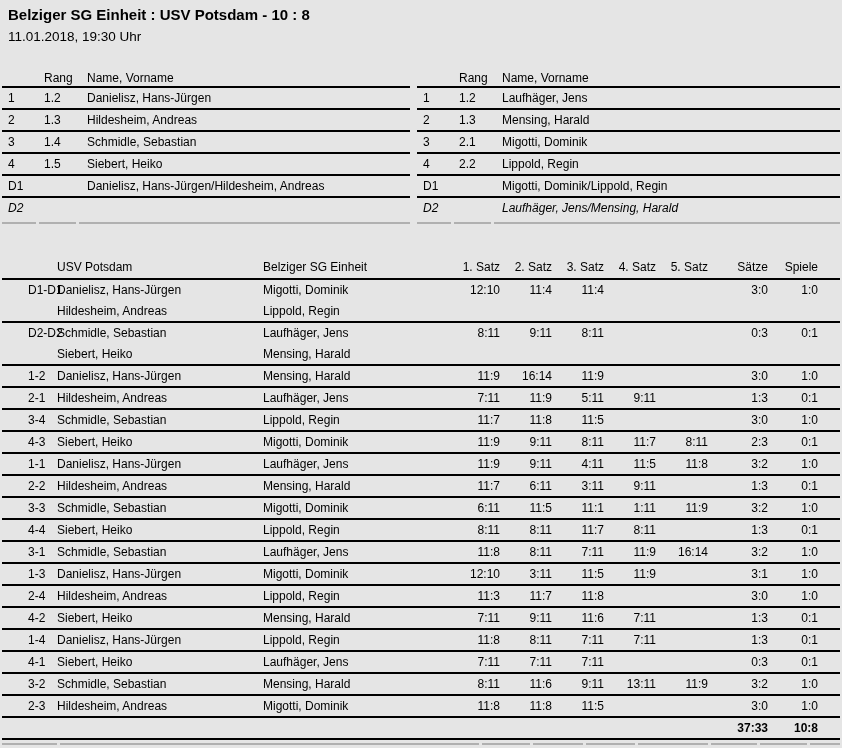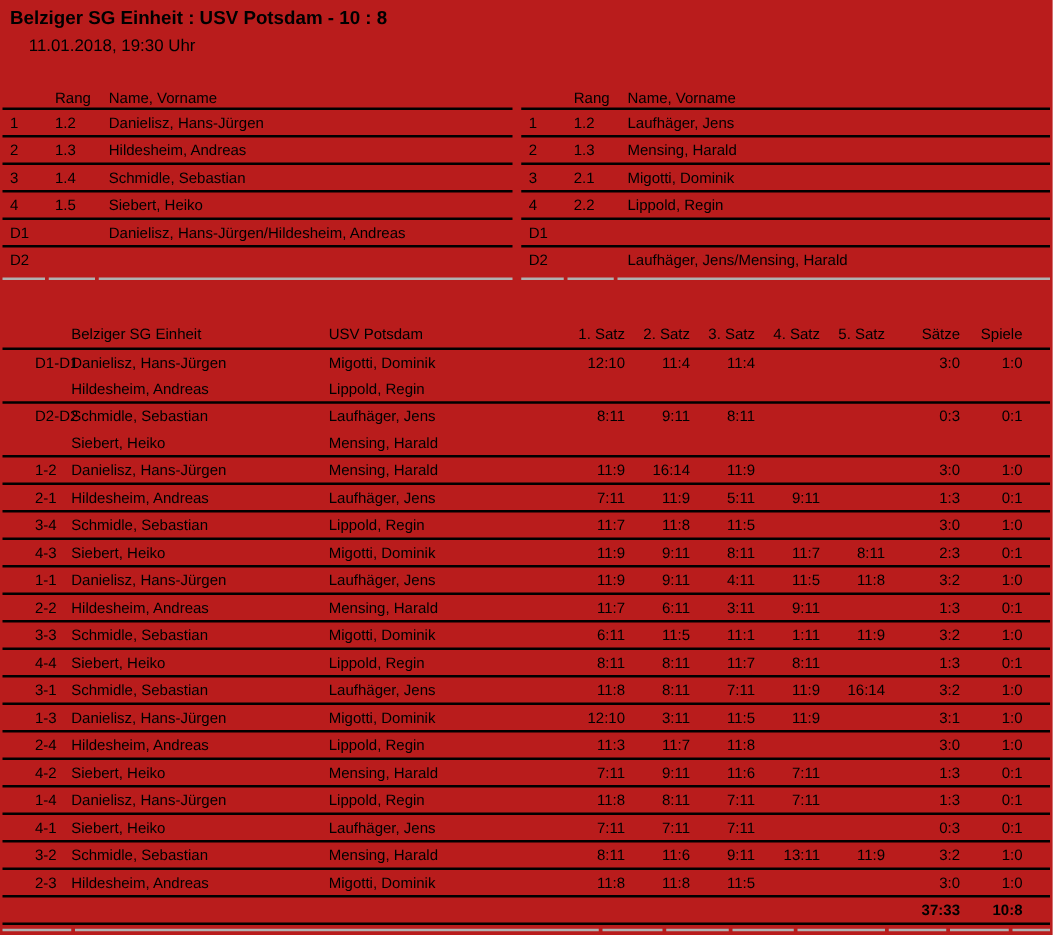--- a/index.html
+++ b/index.html
@@ -7,35 +7,35 @@
     --faint:#b0b0b0;
     --cols:55px 206px 185px 52px 52px 52px 52px 52px 60px 50px 1fr;
   }
   *{box-sizing:border-box;margin:0;padding:0;}
   html,body{background:#ffffff;}
   body{
     width:842px;height:748px;overflow:hidden;
     font-family:"Liberation Sans",sans-serif;
     font-size:12px;color:#000;
   }
-  .page{position:relative;width:842px;height:748px;background:#b91c1c;}
+  .page{position:relative;width:842px;height:748px;background:#e5e5e5;}
 
   .title{position:absolute;left:8px;top:6px;font-size:15px;font-weight:bold;line-height:18px;}
-  .datetime{position:absolute;left:8px;top:28px;font-size:13.5px;line-height:18px;margin-left:15px;}
+  .datetime{position:absolute;left:8px;top:28px;font-size:13.5px;line-height:18px;}
 
   
   .rosters{position:absolute;left:2px;top:70px;width:838px;display:flex;gap:7px;}
   .roster{width:408px;}
   .roster.right{width:423px;}
   .rhdr,.rrow{display:grid;grid-template-columns:36px 42px 1fr;}
   .rhdr{height:18px;border-bottom:2px solid var(--line);}
   .rhdr .c{line-height:16px;}
   .rrow{height:22px;border-bottom:2px solid var(--line);}
   .rrow .c{line-height:20px;}
-  .rbody .rrow:last-child{border-bottom:none;}
+  .rbody .rrow:last-child{border-bottom:none;font-style:italic;}
   .c.nr{padding-left:6px;}
   .c.rang{padding-left:6px;}
   .c.name{padding-left:7px;white-space:nowrap;overflow:hidden;}
 
   
   .results{position:absolute;left:2px;top:256px;width:838px;}
   .mrow{display:grid;grid-template-columns:var(--cols);height:22px;border-bottom:2px solid var(--line);}
   .mrow .c{line-height:20px;white-space:nowrap;}
   .mhdr{height:24px;}
   .mhdr .c{line-height:22px;}
@@ -135,40 +135,41 @@
     <div class="c name">Migotti, Dominik</div>
   </div>
           <div class="rrow">
     <div class="c nr">4</div>
     <div class="c rang">2.2</div>
     <div class="c name">Lippold, Regin</div>
   </div>
           <div class="rrow">
     <div class="c nr">D1</div>
     <div class="c rang"></div>
+    <div class="c name">Migotti, Dominik/Lippold, Regin</div>
   </div>
           <div class="rrow">
     <div class="c nr">D2</div>
     <div class="c rang"></div>
     <div class="c name">Laufhäger, Jens/Mensing, Harald</div>
   </div>
         </div>
       <div class="ghost rghost">
           <i class="r1"></i>
           <i class="r2"></i>
           <i class="fill"></i>
         </div>
     </div>
   </div>
 
   <div class="results">
     <div class="mrow mhdr">
       <div class="c lbl"></div>
+      <div class="c aname">USV Potsdam</div>
       <div class="c hname">Belziger SG Einheit</div>
-      <div class="c aname">USV Potsdam</div>
       <div class="c num">1. Satz</div>
       <div class="c num">2. Satz</div>
       <div class="c num">3. Satz</div>
       <div class="c num">4. Satz</div>
       <div class="c num">5. Satz</div>
       <div class="c num">Sätze</div>
       <div class="c num">Spiele</div>
       <div class="c"></div>
     </div>
 

